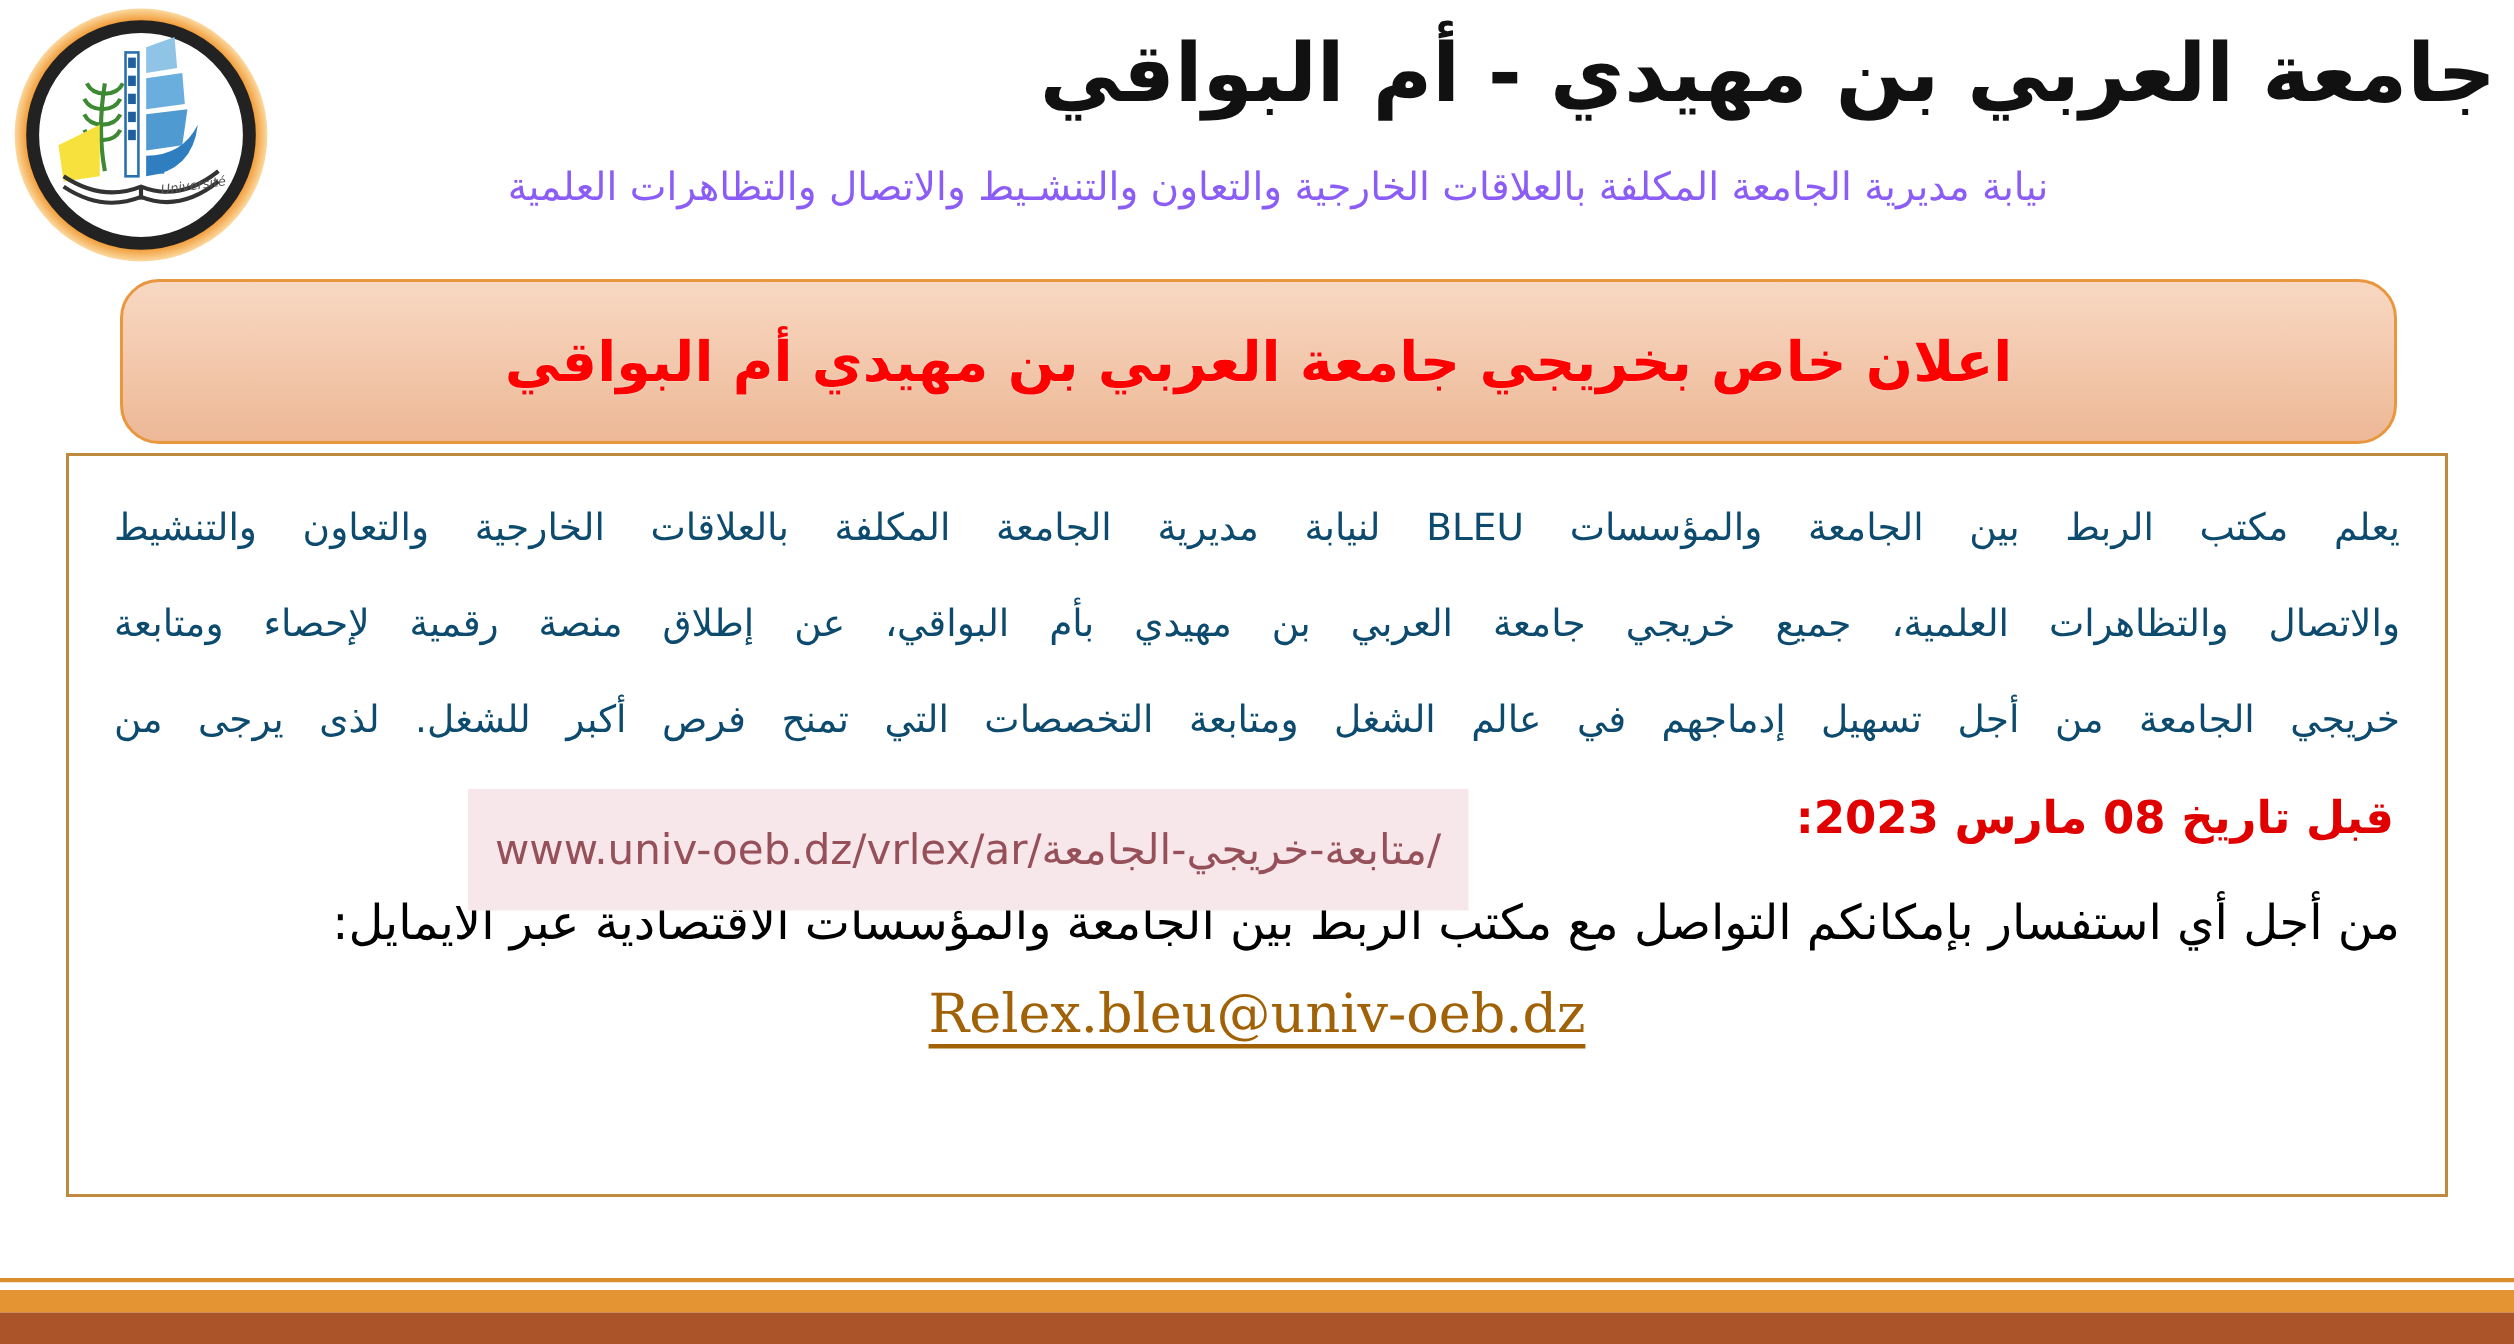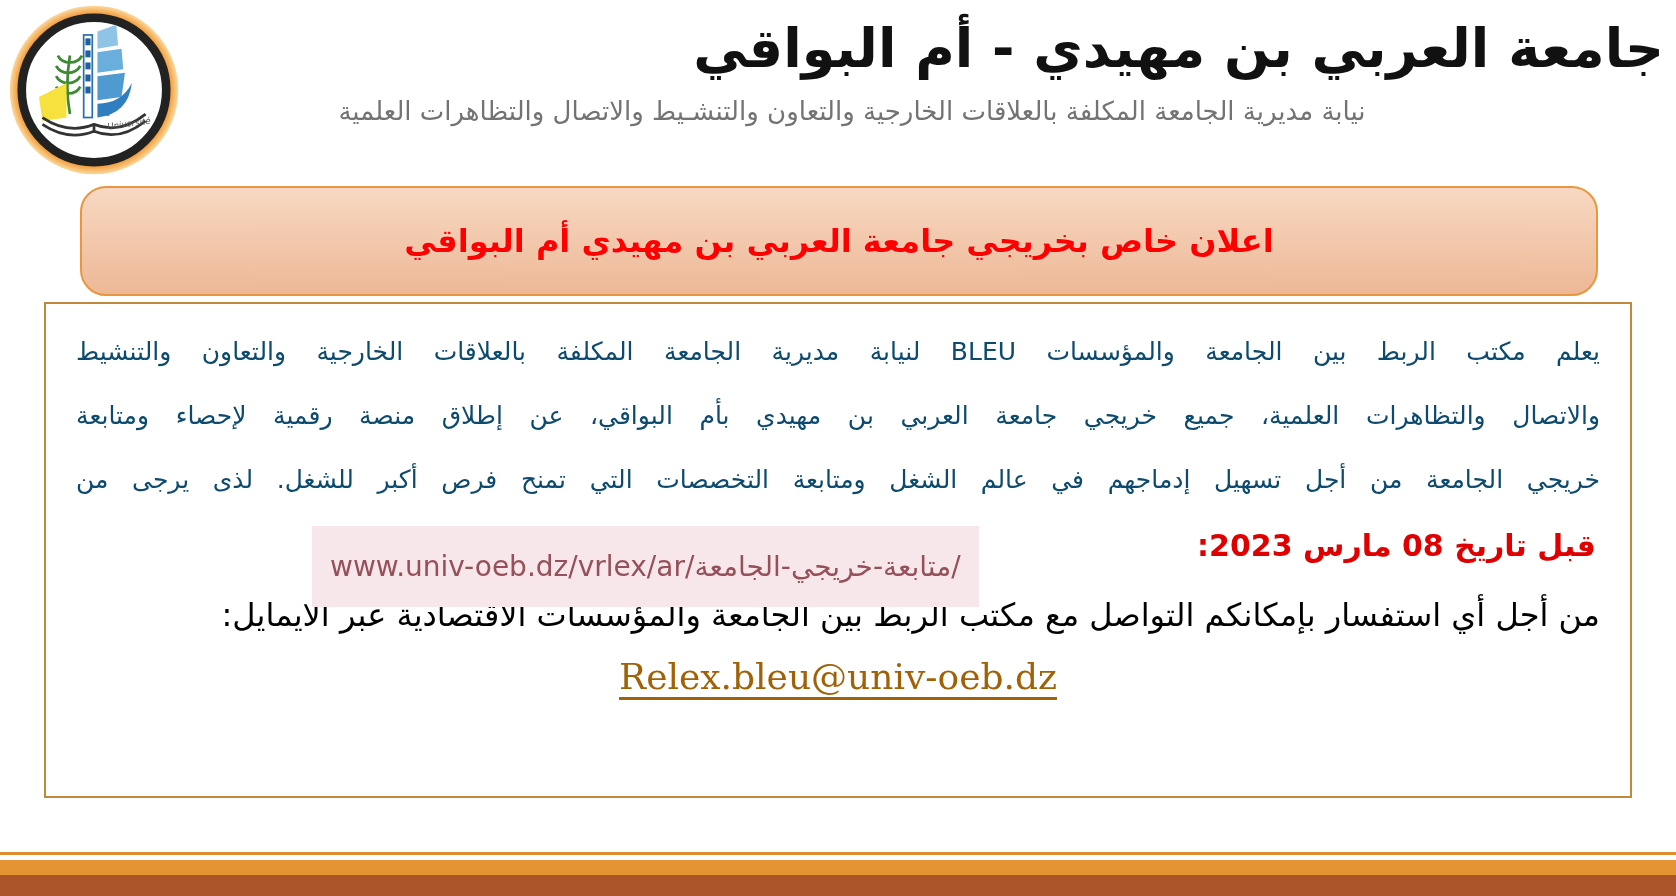--- a/index.html
+++ b/index.html
@@ -24,36 +24,36 @@
     margin-top:10px;
     font-size:54px;
     font-weight:bold;
     color:#111111;
     line-height:1.45;
   }
   .subtitle{
     direction:rtl;
     text-align:center;
     padding-right:150px;
-    margin-top:8px;
+    margin-top:22px;
     font-size:26px;
-    color:#737373;
+    color:#8b5cf6;
   }
   
   .banner{
     position:absolute;left:80px;right:78px;top:186px;height:106px;
     border:2px solid #e8973f;
     border-radius:26px;
     background:linear-gradient(#f8d8c2,#edb folder896) ;
     background:linear-gradient(#f8d8c2,#edb896);
     display:flex;align-items:center;justify-content:center;
   }
   .banner-text{
     direction:rtl;
-    font-size:32px;
+    font-size:37px;
     font-weight:bold;
     color:#ff0000;
     text-shadow:0 0 1px #ffffff;
     white-space:nowrap;
   }
   
   .main-box{
     position:absolute;left:44px;right:44px;top:302px;bottom:98px;
     border:2px solid #bf8a3e;
     background:#ffffff;

